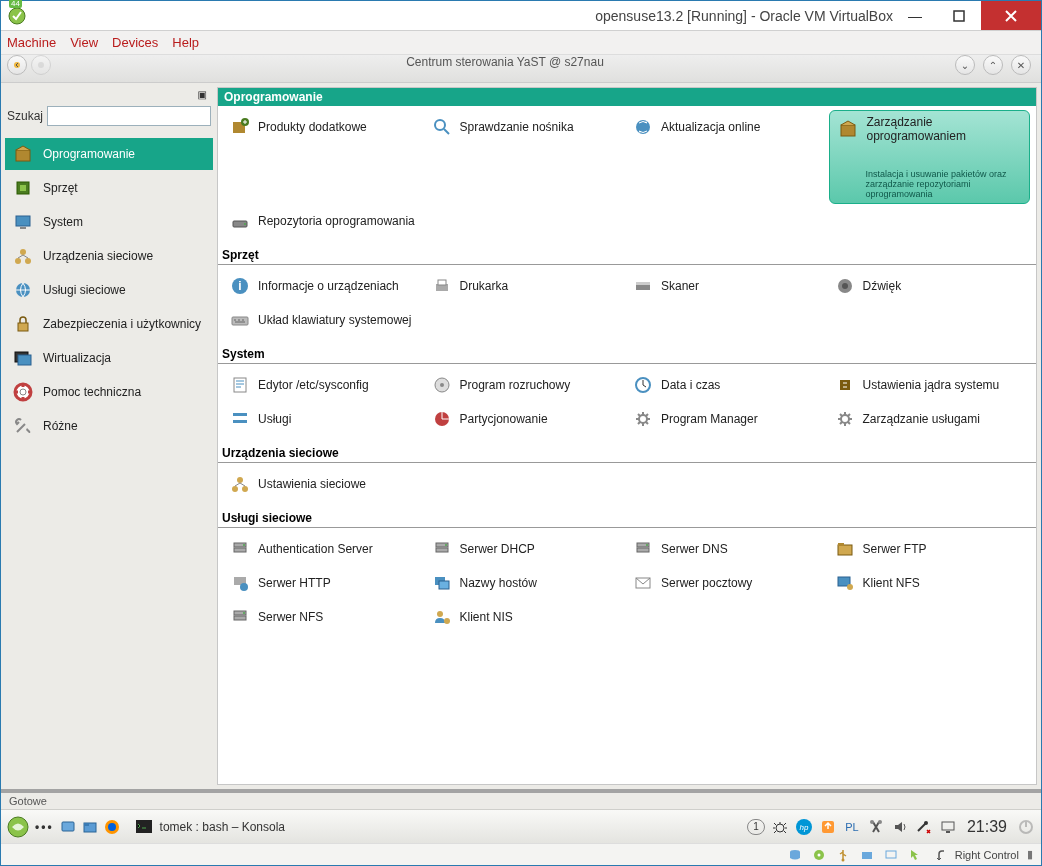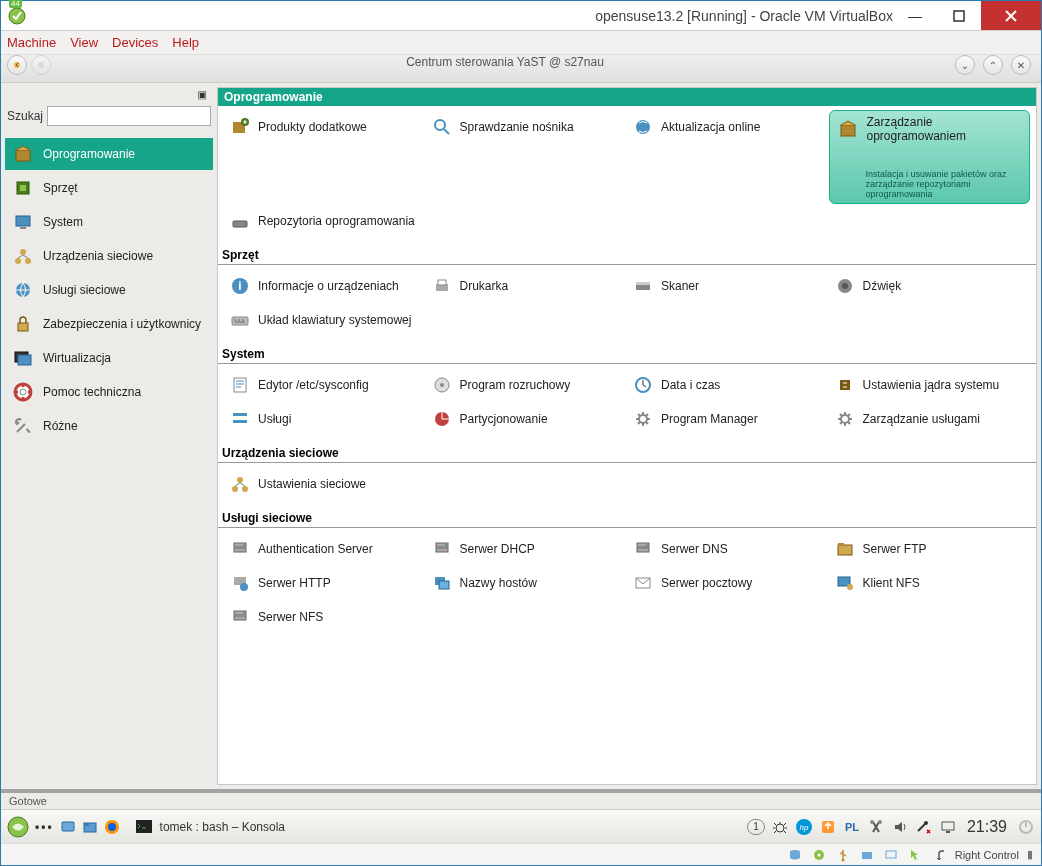--- a/index.html
+++ b/index.html
@@ -474,20 +474,30 @@
             <div class="module">
               <span class="mod-icon">
                 <svg width="20" height="20" viewBox="0 0 20 20">
                   <rect x="4" y="4" width="12" height="4" fill="#aaa" stroke="#666"></rect>
                   <rect x="4" y="9" width="12" height="4" fill="#aaa" stroke="#666"></rect>
                   <circle cx="14" cy="6" r="1" fill="#4da64d"></circle>
                 </svg>
               </span>
               <span class="mod-label">Serwer NFS</span>
             </div>
+            <div class="module">
+              <span class="mod-icon">
+                <svg width="20" height="20" viewBox="0 0 20 20">
+                  <circle cx="8" cy="7" r="3" fill="#d0a850"></circle>
+                  <path d="M3 16 Q3 11 8 11 Q13 11 13 16" fill="#4a90c0"></path>
+                  <circle cx="15" cy="14" r="3" fill="#d0a850"></circle>
+                </svg>
+              </span>
+              <span class="mod-label">Klient NIS</span>
+            </div>
           </div>
         </div>
     </div>
 
     <div class="statusbar">Gotowe</div>
 
     <div class="taskbar">
       <span class="tray-icon">
         <svg width="22" height="22" viewBox="0 0 22 22">
             <circle cx="11" cy="11" r="10" fill="#8bc34a" stroke="#4a7b20"></circle>
@@ -536,21 +546,21 @@
               <circle cx="9" cy="9" r="8" fill="#0096d6"></circle>
               <text x="9" y="12" text-anchor="middle" font-size="8" fill="#fff" font-style="italic">hp</text>
             </svg>
         </span>
         <span class="tray-icon">
           <svg width="16" height="16" viewBox="0 0 16 16">
               <rect x="2" y="2" width="12" height="12" rx="2" fill="#ff9933"></rect>
               <path d="M8 4 L8 10 M5 7 L8 4 L11 7" stroke="#fff" fill="none" stroke-width="1.5"></path>
             </svg>
         </span>
-        <span class="tray-icon" style="color:#2a6cb0;font-weight:bold;font-size:11px">PL</span>
+        <span class="tray-icon" style="color:#2a6cb0;font-weight:normal;font-size:11px">PL</span>
         <span class="tray-icon">
           <svg width="16" height="16" viewBox="0 0 16 16">
               <path d="M5 3 L11 13 M11 3 L5 13" stroke="#555" stroke-width="2"></path>
               <circle cx="4" cy="3" r="2" fill="#888"></circle>
               <circle cx="12" cy="3" r="2" fill="#888"></circle>
             </svg>
         </span>
         <span class="tray-icon">
           <svg width="16" height="16" viewBox="0 0 16 16">
               <path d="M3 6 H6 L10 3 V13 L6 10 H3 Z" fill="#555"></path>

